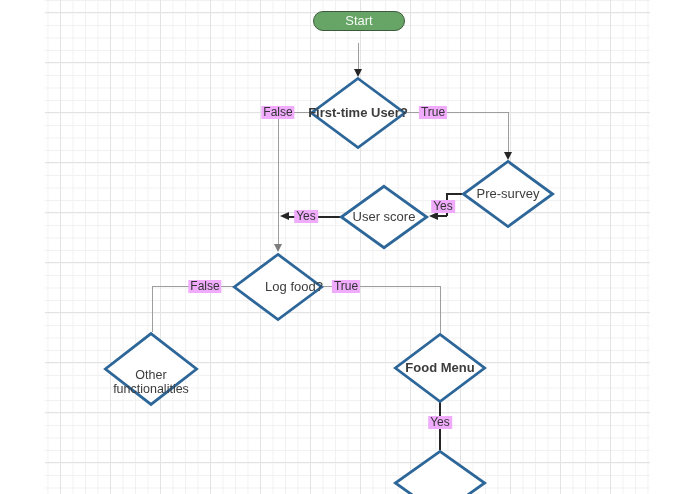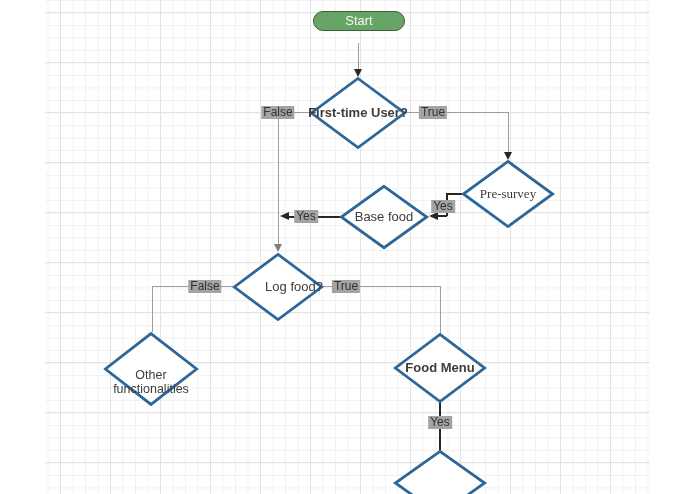--- a/index.html
+++ b/index.html
@@ -27,21 +27,21 @@
   .seg.v{width:1px;background:var(--edge-gray);}
   .seg.black{background:var(--edge-black);}
   .seg.black.h{height:2px;}
   .seg.black.v{width:2px;}
   .arrow{position:absolute;width:0;height:0;z-index:2;}
   .arrow.down{border-left:4.5px solid transparent;border-right:4.5px solid transparent;border-top:8px solid var(--edge-black);}
   .arrow.down.graytip{border-top-color:#7d7d7d;}
   .arrow.left{border-top:4.5px solid transparent;border-bottom:4.5px solid transparent;border-right:9px solid var(--edge-black);}
   .elabel{
     position:absolute;z-index:3;transform:translateX(-50%);
-    background:#a3a3a3;color:var(--label-text);
+    background:#f0abfc;color:var(--label-text);
     font-size:12px;line-height:13px;padding:0 2px;white-space:nowrap;text-align:center;
   }
   .node{position:absolute;z-index:2;display:flex;align-items:center;justify-content:center;text-align:center;}
   .node svg{position:absolute;left:0;top:0;width:100%;height:100%;overflow:visible;}
   .nlabel{position:relative;z-index:1;font-size:13px;color:var(--node-text);line-height:1.12;padding:0 6px;}
   .start{
     background:var(--start-fill);
     border:1.5px solid var(--start-stroke);
     border-radius:16px;box-sizing:border-box;
   }
@@ -97,28 +97,28 @@
   <svg viewBox="0 0 100 72" preserveAspectRatio="none">
     <polygon points="50,1.5 98.5,36 50,70.5 1.5,36" fill="var(--node-fill)" stroke="var(--node-stroke)" stroke-width="2.8" vector-effect="non-scaling-stroke"></polygon>
   </svg>
   <span class="nlabel" style="white-space:nowrap;">First-time User?</span>
 </div>
 
 <div class="node" style="left:462px;top:160px;width:92px;height:68px;">
   <svg viewBox="0 0 100 72" preserveAspectRatio="none">
     <polygon points="50,1.5 98.5,36 50,70.5 1.5,36" fill="var(--node-fill)" stroke="var(--node-stroke)" stroke-width="2.8" vector-effect="non-scaling-stroke"></polygon>
   </svg>
-  <span class="nlabel" style="white-space:nowrap;font-family:Liberation Serif, serif;">Pre-survey</span>
+  <span class="nlabel" style="white-space:nowrap;">Pre-survey</span>
 </div>
 
 <div class="node" style="left:340px;top:185px;width:88px;height:64px;">
   <svg viewBox="0 0 100 72" preserveAspectRatio="none">
     <polygon points="50,1.5 98.5,36 50,70.5 1.5,36" fill="var(--node-fill)" stroke="var(--node-stroke)" stroke-width="2.8" vector-effect="non-scaling-stroke"></polygon>
   </svg>
-  <span class="nlabel" style="white-space:nowrap;">Base food</span>
+  <span class="nlabel" style="white-space:nowrap;">User score</span>
 </div>
 
 <div class="node" style="left:233px;top:253px;width:90px;height:68px;">
   <svg viewBox="0 0 100 72" preserveAspectRatio="none">
     <polygon points="50,1.5 98.5,36 50,70.5 1.5,36" fill="var(--node-fill)" stroke="var(--node-stroke)" stroke-width="2.8" vector-effect="non-scaling-stroke"></polygon>
   </svg>
   <span class="nlabel" style="white-space:nowrap;margin-left:32px;">Log food?</span>
 </div>
 
 <div class="node" style="left:104px;top:332px;width:94px;height:74px;">

